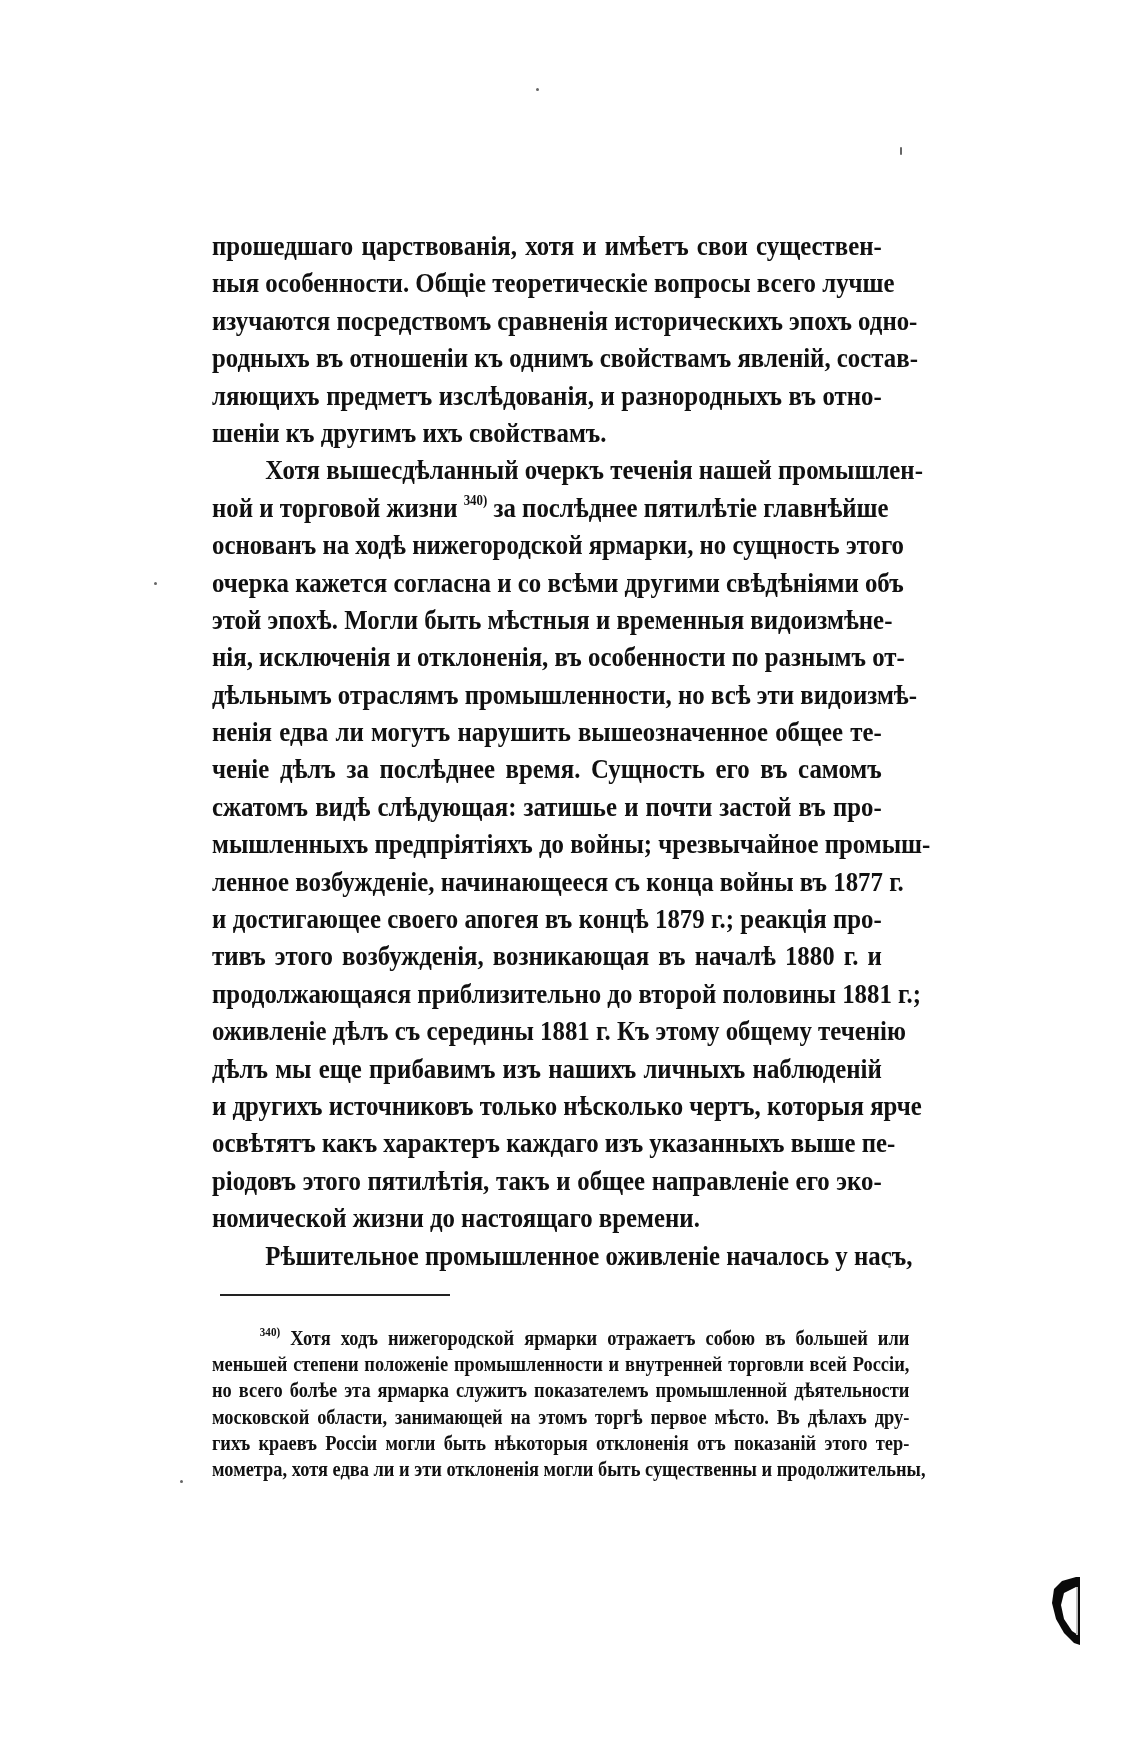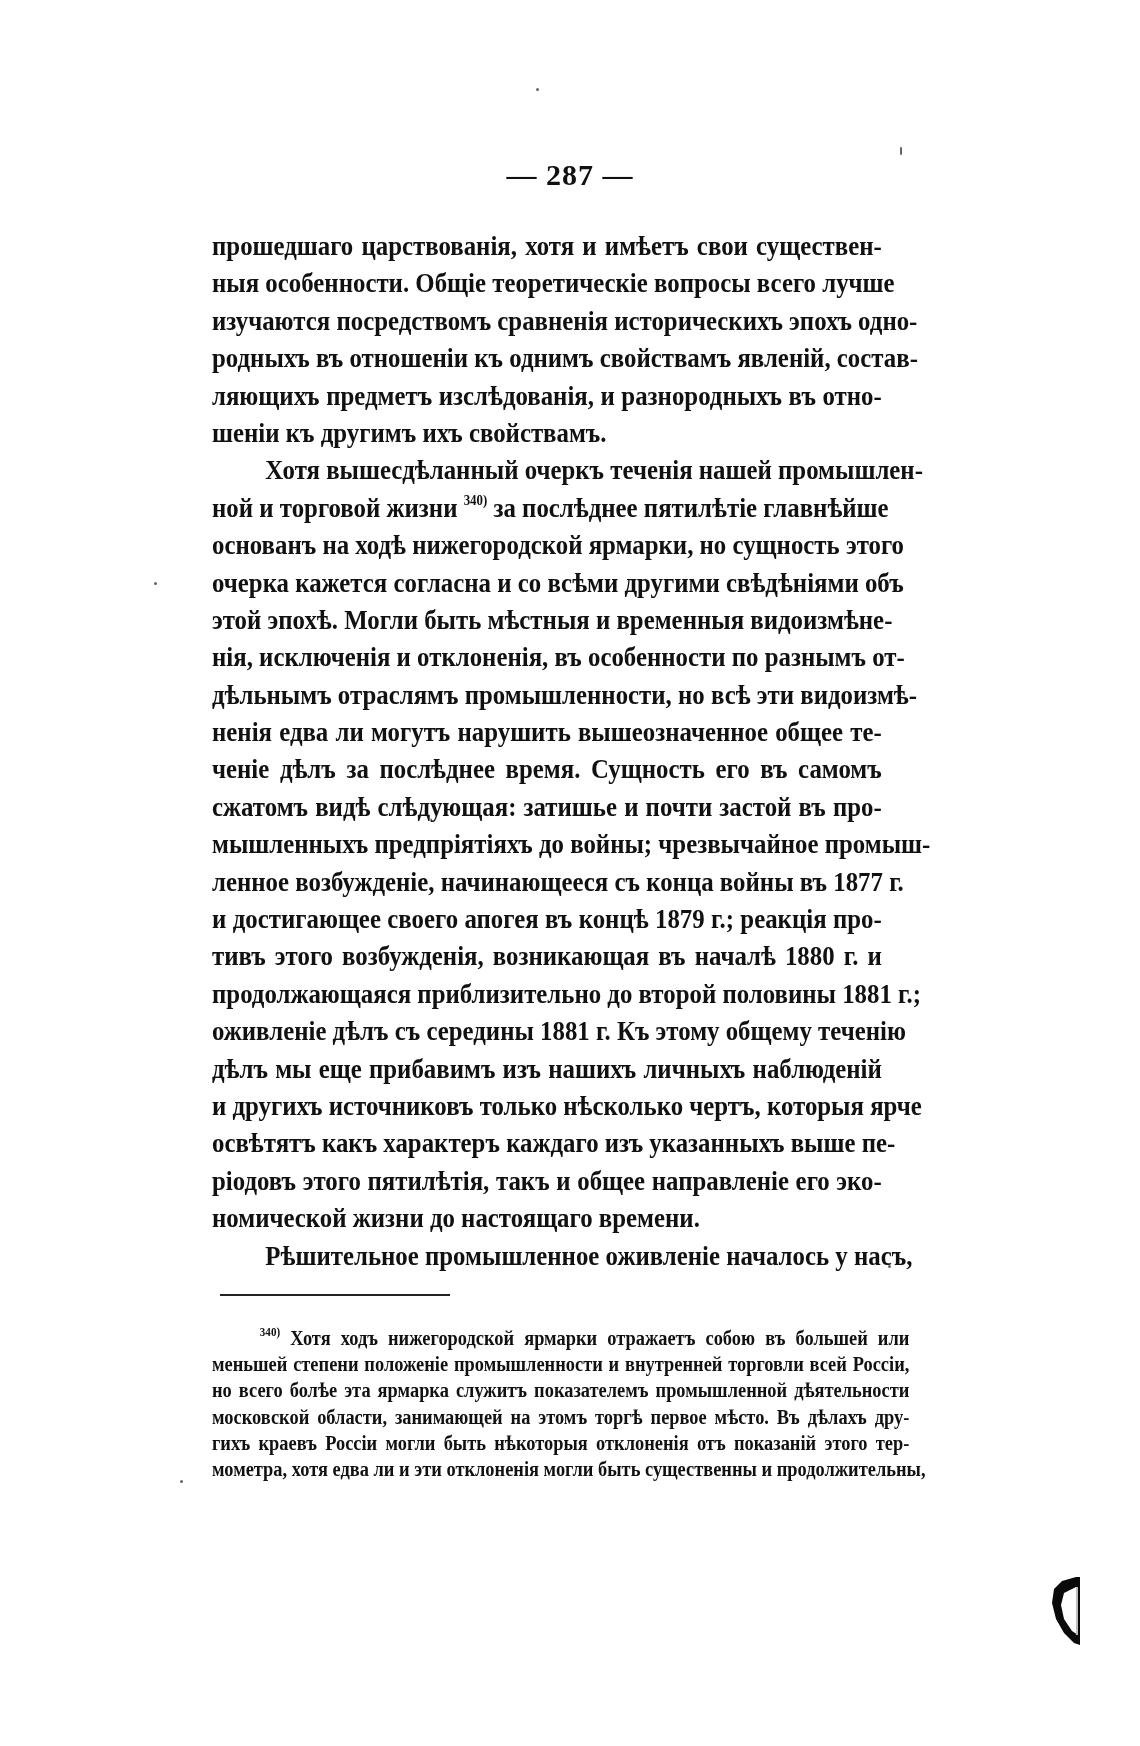--- a/index.html
+++ b/index.html
@@ -44,21 +44,20 @@
   .bracket-mark {
     position: absolute; left: 1046px; top: 1575px; width: 36px; height: 70px;
   }
   .speck { position: absolute; width: 3px; height: 3px; background: #666; border-radius: 50%; }
 </style>
 </head>
 <body>
 
 <div class="page">
 
-  <div class="page-number">— 287 —</div>
 
   <div class="body-text">
     <span class="line">прошедшаго царствованія, хотя и имѣетъ свои существен-</span>
     <span class="line">ныя особенности. Общіе теоретическіе вопросы всего лучше</span>
     <span class="line">изучаются посредствомъ сравненія историческихъ эпохъ одно-</span>
     <span class="line">родныхъ въ отношеніи къ однимъ свойствамъ явленій, состав-</span>
     <span class="line">ляющихъ предметъ изслѣдованія, и разнородныхъ въ отно-</span>
     <span class="line last">шеніи къ другимъ ихъ свойствамъ.</span>
     <span class="line indent">Хотя вышесдѣланный очеркъ теченія нашей промышлен-</span>
     <span class="line"><span>ной и торговой жизни</span> <sup class="fnref">340)</sup> <span>за послѣднее пятилѣтіе главнѣйше</span></span>

